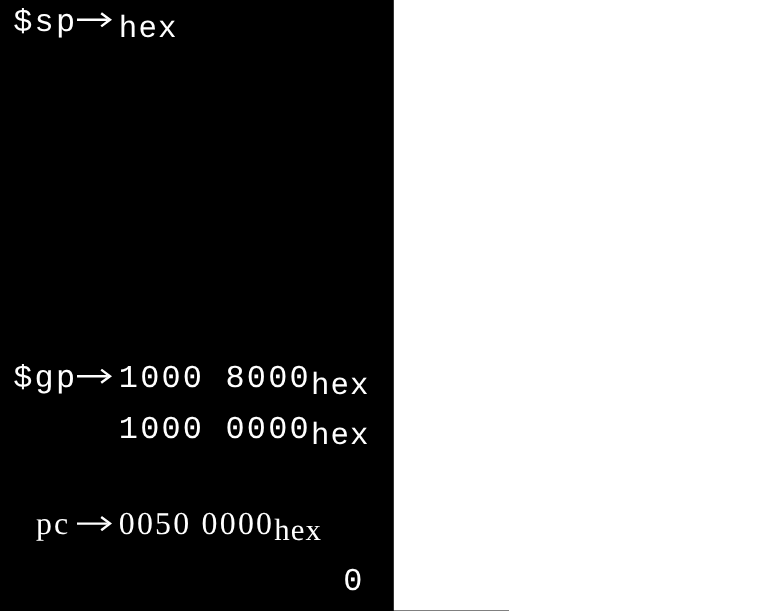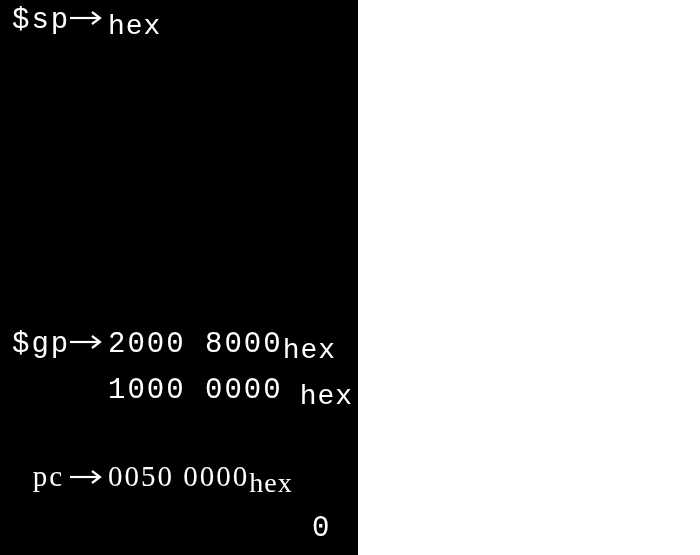--- a/index.html
+++ b/index.html
@@ -49,21 +49,21 @@
   }
   .sub {
     font-size: 28px;
     vertical-align: baseline;
     position: relative;
     top: 6px;
     letter-spacing: 1px;
   }
   .row-sp { left: 0px; top: 4px; }
   .row-gp { left: 0px; top: 328px; }
-  .row-gp2 { left: 108px; top: 374px; gap: 17px; }
+  .row-gp2 { left: 108px; top: 374px; }
   .row-pc { left: 16px; top: 460px; font-family: Liberation Serif, serif; }
   .row-zero { left: 312px; top: 512px; }
 </style>
 </head>
 <body>
 
 <div class="memory-box"></div>
 
 <div class="row row-sp">
   <span class="label">$sp</span>
@@ -77,21 +77,21 @@
 </div>
 
 <div class="row row-gp">
   <span class="label">$gp</span>
   <span class="arrow">
     <svg width="36" height="14" viewBox="0 0 36 14">
       <line x1="2" y1="7" x2="30" y2="7" stroke="#fff" stroke-width="2.2"></line>
       <polyline points="24,1 32,7 24,13" fill="none" stroke="#fff" stroke-width="2.2"></polyline>
     </svg>
   </span>
-  <span class="addr">2000 8000</span>
+  <span class="addr">1000 8000</span>
     <span class="sub">hex</span>
 </div>
 
 <div class="row row-gp2">
   <span class="addr">1000 0000</span>
     <span class="sub">hex</span>
 </div>
 
 <div class="row row-pc">
   <span class="label" style="width:48px">pc</span>

